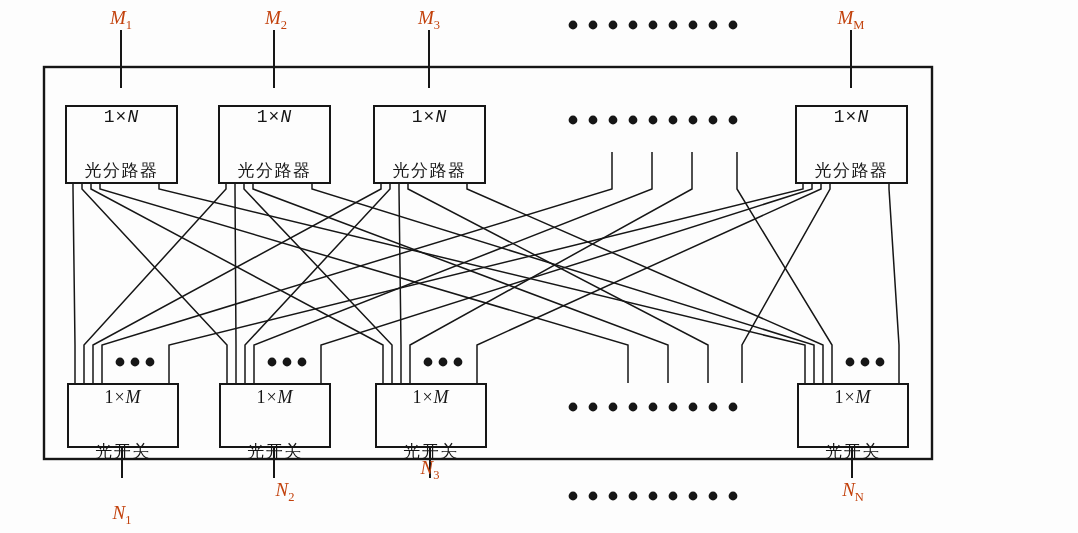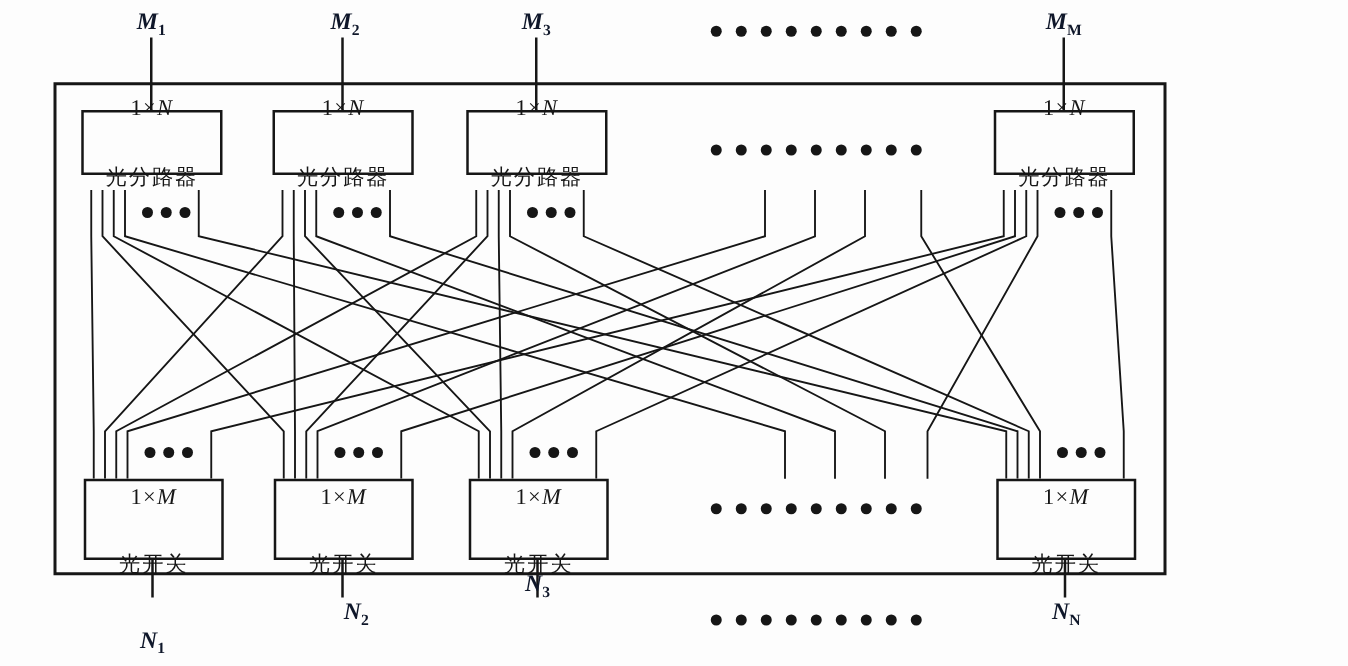--- a/index.html
+++ b/index.html
@@ -18,34 +18,33 @@
     position:absolute;
     box-sizing:border-box;
     border:2.2px solid #161616;
     background:#fdfdfd;
     display:flex;flex-direction:column;
     align-items:center;justify-content:center;
     color:#161616;
     z-index:2;
     line-height:1.35;
   }
-  .splitter-box{top:88px;width:113px;height:52px;}
+  .splitter-box{top:105px;width:113px;height:79px;font-family:Liberation Mono, monospace;}
   .switch-box{top:383px;width:112px;height:65px;justify-content:space-between;}
   .bl1{font-size:18px;letter-spacing:1px;white-space:nowrap;}
   .bl1 .var{font-style:italic;}
   .bl2{font-size:17px;letter-spacing:1.5px;white-space:nowrap;margin-top:32px;}
   .plabel{
     position:absolute;
     width:64px;
     text-align:center;
     font-size:19px;
-    color:#0f172a;
+    color:#c2410c;
     z-index:2;
     white-space:nowrap;
-    font-weight:bold;
   }
   .plabel .var{font-style:italic;}
   .plabel sub{font-size:12.5px;font-style:normal;line-height:0;}
 </style>
 </head>
 <body>
 
 <div id="canvas">
 
   <svg id="wires" width="1078" height="533">

